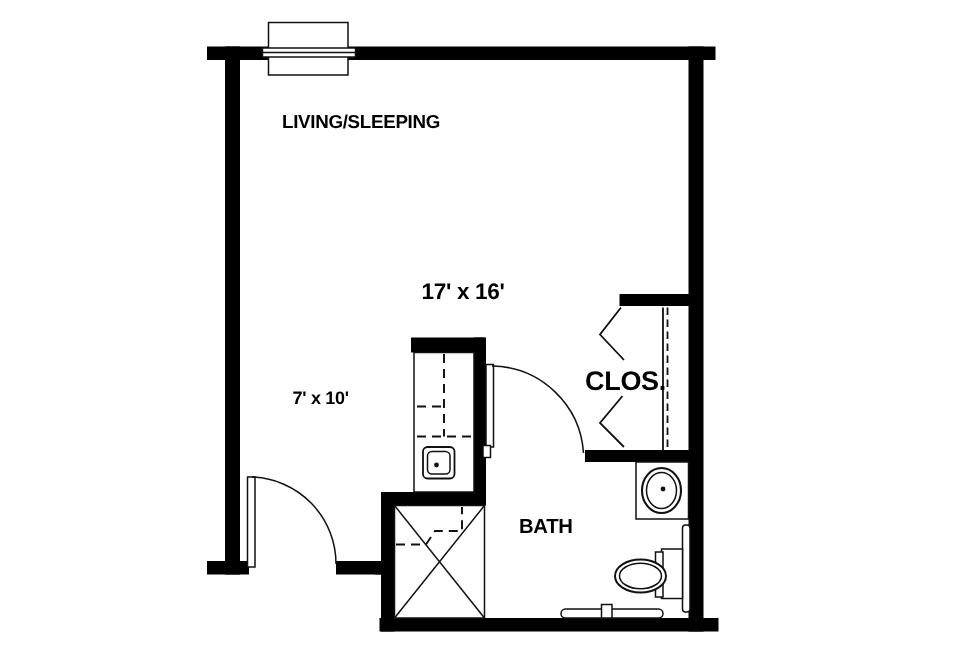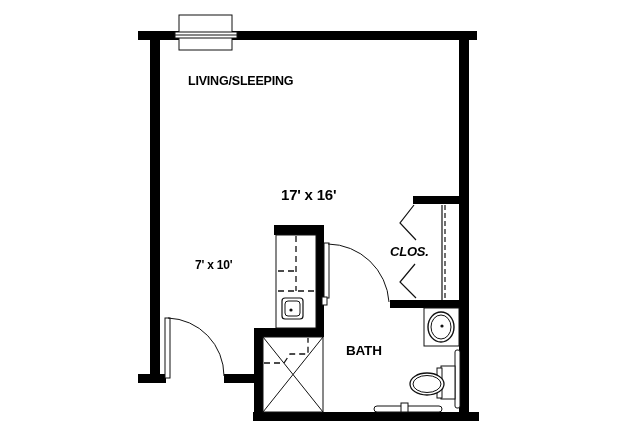--- a/index.html
+++ b/index.html
@@ -2,21 +2,21 @@
 <html><head>
   <meta charset="utf-8">
   <style>
     html, body { margin: 0; padding: 0; background: #ffffff; }
     body { width: 640px; height: 438px; overflow: hidden; position: relative; font-family: "Liberation Sans", sans-serif; }
     #plan { position: absolute; left: 0; top: 0; width: 640px; height: 438px; }
     .lbl { position: absolute; font-family: "Liberation Sans", sans-serif; font-weight: bold; color: #000000; white-space: nowrap; letter-spacing: -0.2px; }
     .lbl-living { left: 188px; top: 74px; font-size: 12.5px; }
     .lbl-main-dim { left: 281px; top: 142px; font-size: 15px; margin-top: 44px; }
     .lbl-kitchen-dim { left: 195px; top: 258px; font-size: 12px; }
-    .lbl-clos { left: 390px; top: 244px; font-size: 13px; font-style: italic; }
+    .lbl-clos { left: 390px; top: 244px; font-size: 18px; }
     .lbl-bath { left: 346px; top: 343px; font-size: 13.5px; }
   </style>
 </head>
 <body>
 
 <svg id="plan" viewBox="0 0 640 438" xmlns="http://www.w3.org/2000/svg">
 
   <g fill="#000000">
     <rect x="138" y="31" width="339" height="9"></rect>
     <rect x="150" y="31" width="10" height="352"></rect>

